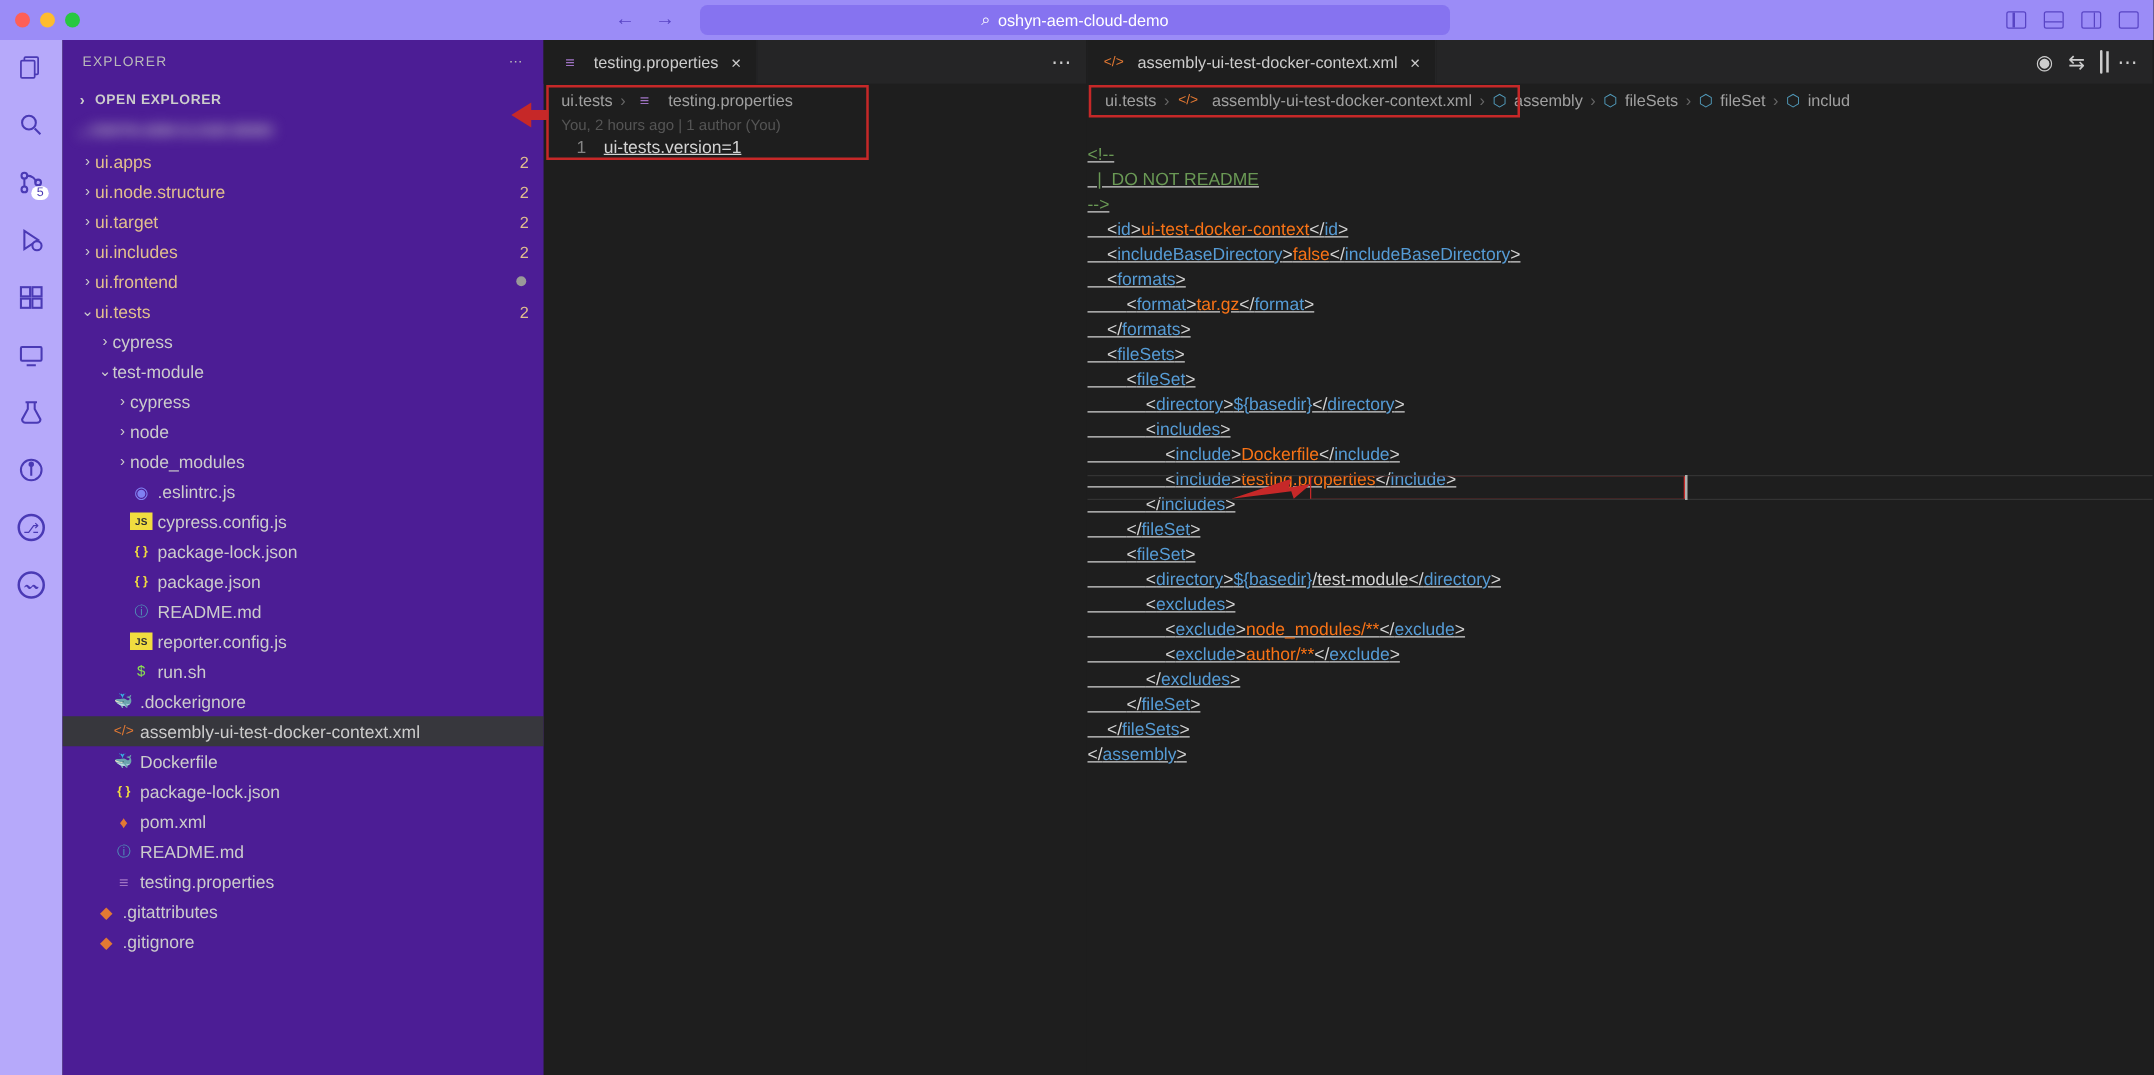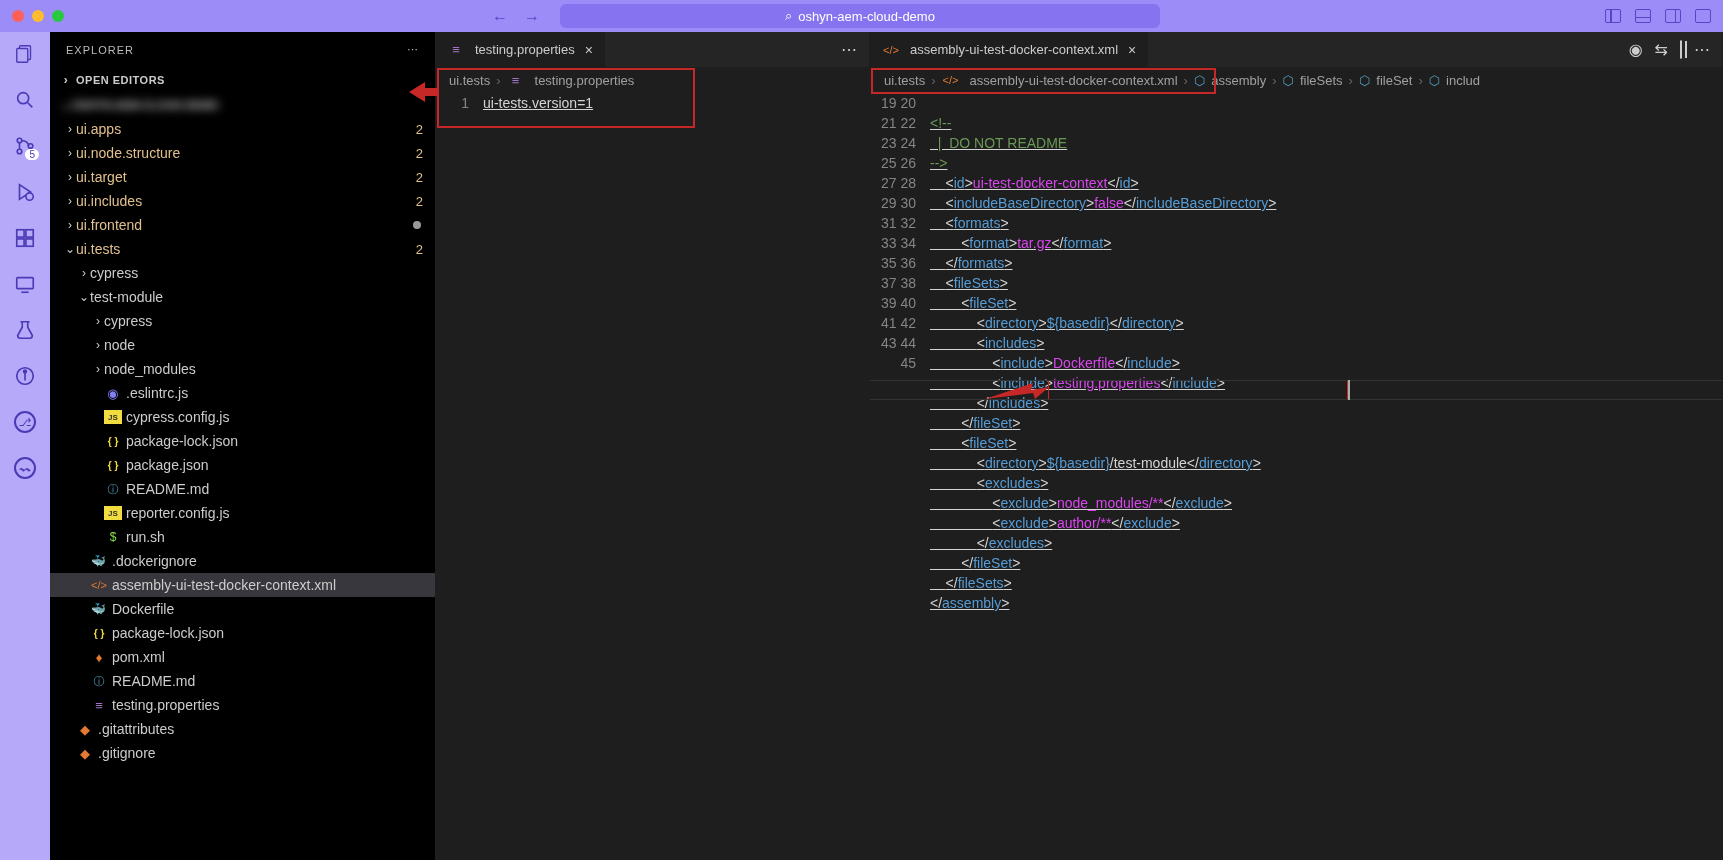--- a/index.html
+++ b/index.html
@@ -16,21 +16,21 @@
 .panel-icon { width: 16px; height: 14px; border: 1.5px solid currentColor; border-radius: 2px; position: relative; }
 .panel-left::before { content: ""; position: absolute; left: 4px; top: 0; bottom: 0; width: 1.5px; background: currentColor; }
 .panel-bottom::before { content: ""; position: absolute; left: 0; right: 0; bottom: 4px; height: 1.5px; background: currentColor; }
 .panel-right::before { content: ""; position: absolute; right: 4px; top: 0; bottom: 0; width: 1.5px; background: currentColor; }
 
 .main { display: flex; height: calc(100% - 32px); }
 .activitybar { width: 50px; background: #b6a9fa; display: flex; flex-direction: column; align-items: center; padding-top: 10px; gap: 22px; color: #4a3ab5; }
 .activitybar .icon { width: 24px; height: 24px; display: flex; align-items: center; justify-content: center; font-size: 20px; cursor: pointer; position: relative; }
 .badge { position: absolute; bottom: -2px; right: -2px; background: #fff; color: #4a3ab5; font-size: 10px; border-radius: 8px; padding: 0 4px; }
 
-.sidebar { width: 385px; background: #000000; display: flex; flex-direction: column; }
+.sidebar { width: 385px; background: #4c1d95; display: flex; flex-direction: column; }
 .sidebar-hdr { height: 35px; display: flex; align-items: center; padding: 0 16px; font-size: 11px; letter-spacing: 1px; color: #bbb; justify-content: space-between; }
 .openeditors { height: 26px; display: flex; align-items: center; padding-left: 10px; font-size: 11px; font-weight: 700; color: #ccc; gap: 4px; letter-spacing: 0.5px; }
 .tree { flex: 1; overflow-y: auto; font-size: 14px; }
 .tree-row { height: 24px; display: flex; align-items: center; padding-left: 0; cursor: pointer; position: relative; }
 .tree-row.selected { background: #37373d; }
 .tree-row.blurred { filter: blur(5px); }
 .chev { width: 12px; display: inline-flex; justify-content: center; color: #ccc; font-size: 12px; }
 .ficon { width: 18px; display: inline-flex; justify-content: center; font-size: 13px; margin-right: 4px; }
 .yellow { color: #e2c08d; }
 .badge-num { margin-left: auto; margin-right: 12px; color: #e2c08d; font-size: 13px; }
@@ -50,21 +50,21 @@
 .tabactions { margin-left: auto; display: flex; align-items: center; gap: 12px; padding-right: 12px; color: #ccc; }
 .breadcrumb { height: 26px; display: flex; align-items: center; padding: 0 14px; font-size: 13px; color: #a0a0a0; gap: 6px; border-bottom: 0px; }
 .breadcrumb .sep { color: #666; }
 .code { font-family: "SF Mono", Menlo, Consolas, monospace; font-size: 14px; line-height: 20px; }
 .codearea { display: flex; padding-top: 0; }
 .gutter { width: 48px; text-align: right; color: #858585; padding-right: 14px; }
 .gutter.wide { width: 60px; }
 .lines { flex: 1; white-space: pre; color: #d4d4d4; text-decoration: underline; }
 .blame { color: #555; font-size: 12px; }
 .tag { color: #569cd6; }
-.attr { color: #d946ef; }
+.attr { color: #f97316; }
 .cmt { color: #6a9955; }
 .txt { color: #d4d4d4; }
 
 .redbox1 { position: absolute; border: 2px solid #c62828; top: 36px; left: 2px; width: 258px; height: 60px; pointer-events: none; }
 .redbox2 { position: absolute; border: 2px solid #c62828; top: 36px; left: 1px; width: 345px; height: 26px; pointer-events: none; }
 .redbox3 { position: absolute; border: 1.5px solid #c62828; top: 348px; left: 178px; width: 300px; height: 20px; pointer-events: none; }
 .arrow1 { position: absolute; left: -26px; top: 48px; }
 .arrow2 { position: absolute; left: 115px; top: 349px; }
 .curline { position: absolute; left: 0; right: 0; top: 348px; height: 20px; border-top: 1px solid #333; border-bottom: 1px solid #333; pointer-events: none; }
 .cursor { position: absolute; top: 348px; left: 478px; width: 2px; height: 20px; background: #aeafad; }
@@ -160,21 +160,21 @@
       </div>
   </div>
 
   <div class="sidebar">
     <div class="sidebar-hdr">
       <span>EXPLORER</span>
       <span>⋯</span>
     </div>
     <div class="openeditors">
       <span class="chev">›</span>
-      <span>OPEN EDITORS</span>
+      <span>OPEN EXPLORER</span>
     </div>
     <div class="tree-row blurred" style="padding-left:10px;font-weight:700;font-size:11px;">
       <span class="chev">⌄</span>
         <span>OSHYN-AEM-CLOUD-DEMO</span>
     </div>
     <div class="tree" id="tree">
         <div class="tree-row" style="padding-left: 14px;">
           <span class="chev">›</span>
           <span class="yellow">ui.apps</span>
           <span class="badge-num">2</span>
@@ -351,20 +351,21 @@
         <div class="tabactions">
           <span>⋯</span>
         </div>
       </div>
       <div class="breadcrumb">
         <span>ui.tests</span>
         <span class="sep">›</span>
         <span class="ficon" style="color:#a074c4;">≡</span>
         <span>testing.properties</span>
       </div>
+      <div style="padding-left:14px;" class="blame">You, 2 hours ago | 1 author (You)</div>
       <div class="codearea code">
         <div class="gutter">1</div>
         <div class="lines">ui-tests.version=1</div>
       </div>
       <div class="redbox1"></div>
       <svg class="arrow arrow1" width="30" height="24">
           <polygon points="0,12 16,2 16,8 30,8 30,16 16,16 16,22"></polygon>
         </svg>
     </div>
 
@@ -394,48 +395,20 @@
         <span style="color:#519aba;">⬡</span>
         <span>fileSets</span>
         <span class="sep">›</span>
         <span style="color:#519aba;">⬡</span>
         <span>fileSet</span>
         <span class="sep">›</span>
         <span style="color:#519aba;">⬡</span>
         <span>includ</span>
       </div>
       <div class="codearea code" style="position:relative;">
-        <div class="gutter wide" id="gutter2">19
-20
-21
-22
-23
-24
-25
-26
-27
-28
-29
-30
-31
-32
-33
-34
-35
-36
-37
-38
-39
-40
-41
-42
-43
-44
-45
-</div>
         <div class="lines" id="lines2">
 <span class="cmt">&lt;!--</span>
 <span class="cmt">  |  DO NOT README</span>
 <span class="cmt">--&gt;</span>
     <span class="txt">&lt;</span><span class="tag">id</span><span class="txt">&gt;</span><span class="attr">ui-test-docker-context</span><span class="txt">&lt;/</span><span class="tag">id</span><span class="txt">&gt;</span>
     <span class="txt">&lt;</span><span class="tag">includeBaseDirectory</span><span class="txt">&gt;</span><span class="attr">false</span><span class="txt">&lt;/</span><span class="tag">includeBaseDirectory</span><span class="txt">&gt;</span>
     <span class="txt">&lt;</span><span class="tag">formats</span><span class="txt">&gt;</span>
         <span class="txt">&lt;</span><span class="tag">format</span><span class="txt">&gt;</span><span class="attr">tar.gz</span><span class="txt">&lt;/</span><span class="tag">format</span><span class="txt">&gt;</span>
     <span class="txt">&lt;/</span><span class="tag">formats</span><span class="txt">&gt;</span>
     <span class="txt">&lt;</span><span class="tag">fileSets</span><span class="txt">&gt;</span>

